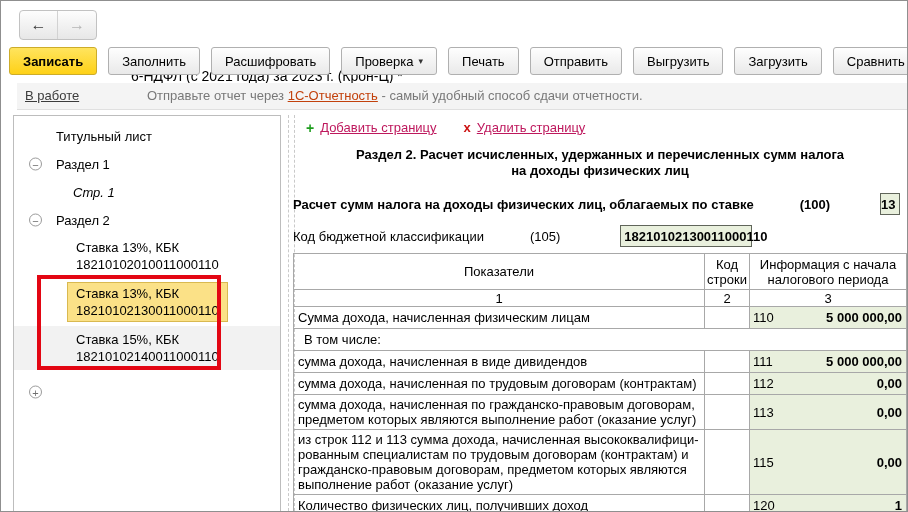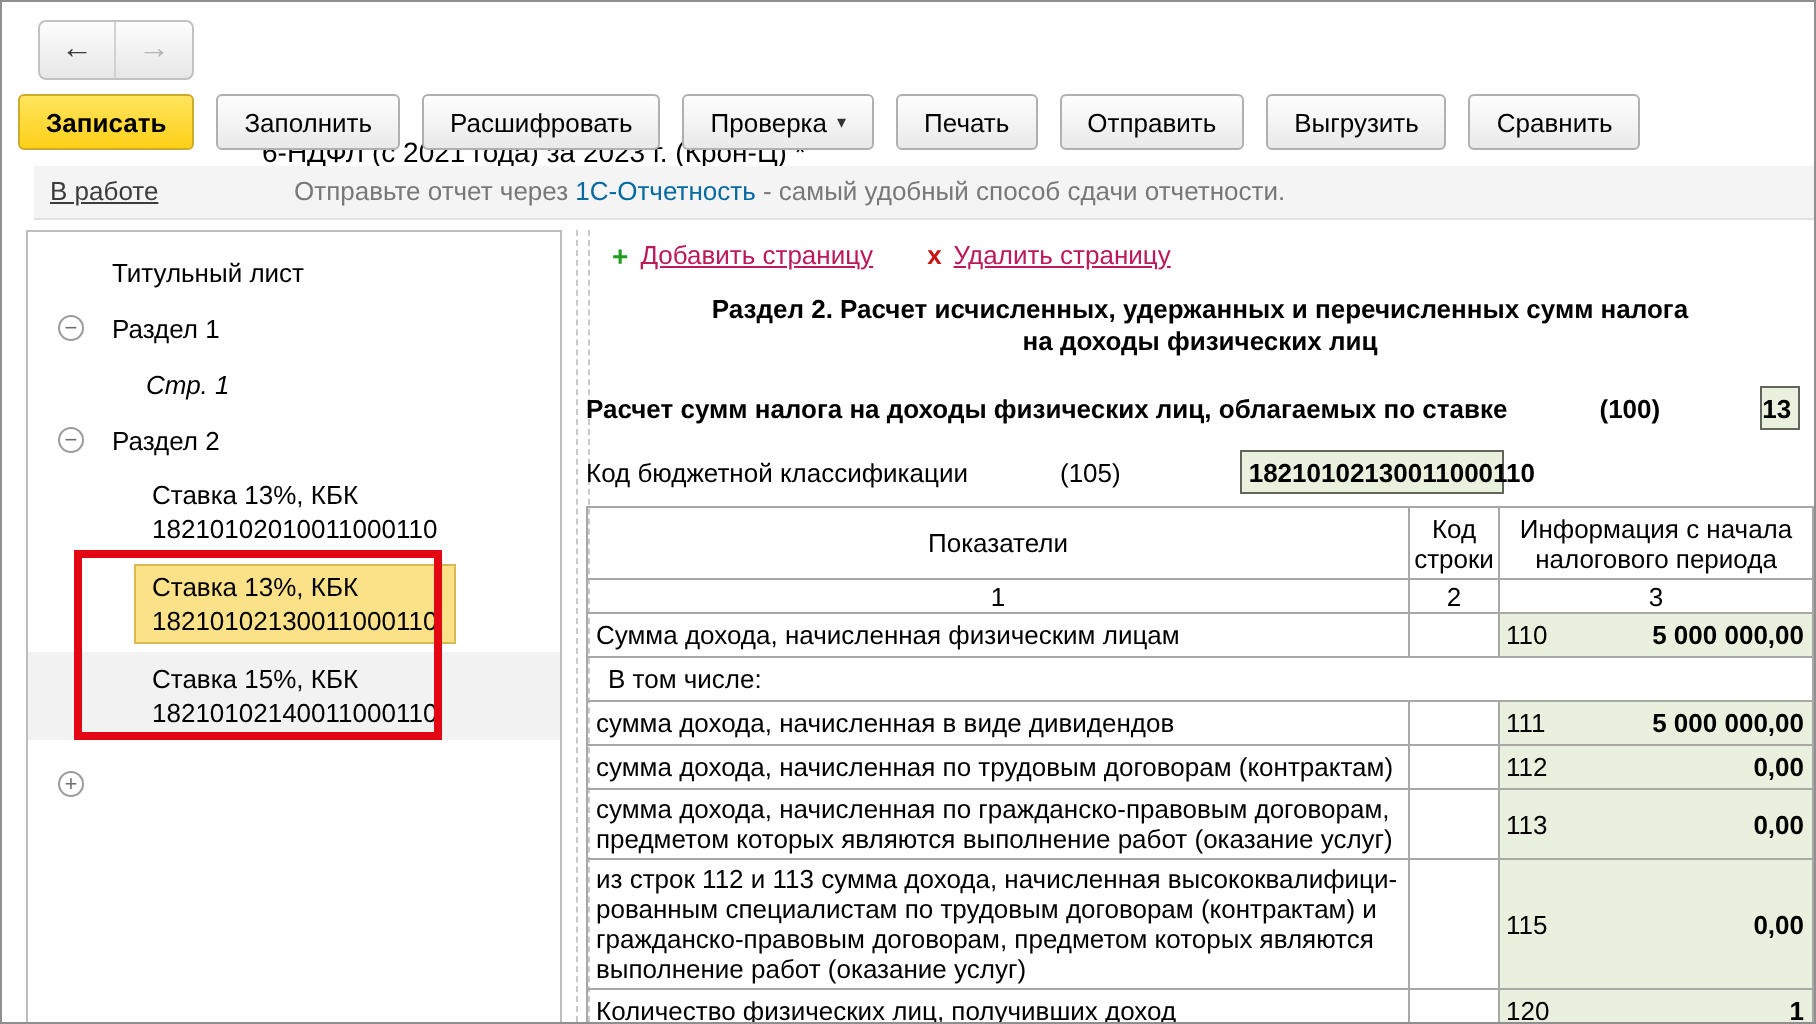--- a/index.html
+++ b/index.html
@@ -18,21 +18,21 @@
   
   .toolbar { position:absolute; left:8px; top:46px; height:34px; display:flex; gap:11px; align-items:flex-start; }
   .tbtn { height:28px; padding:0 13px; font-size:13px; font-family:inherit; border:1px solid #b0b0b0; border-radius:3px; background:linear-gradient(#fefefe,#e9e9e9); cursor:pointer; display:flex; align-items:center; gap:5px; white-space:nowrap; }
   .tbtn.save { background:linear-gradient(#ffe45e,#fed117); border-color:#ccac2a; font-weight:bold; }
   .dd-arrow { font-size:9px; color:#333; }
 
   
   .statusbar { position:absolute; left:16px; top:82px; width:100%; height:27px; background:#f4f4f4; border-bottom:1px solid #e0e0e0; }
   .state-link { position:absolute; left:8px; top:5px; color:#3c3c3c; text-decoration:underline; cursor:pointer; }
   .status-msg { position:absolute; left:130px; top:5px; color:#787878; white-space:nowrap; }
-  .status-msg a { color:#0369a1; cursor:pointer; }
+  .status-msg a { color:#c2410c; text-decoration:underline; cursor:pointer; }
 
   
   .sidebar { position:absolute; left:12px; top:114px; width:268px; height:397px; border:1px solid #bdbdbd; background:#fff; padding-top:6px; overflow:hidden; }
   .tree-row { position:relative; display:flex; align-items:center; cursor:pointer; }
   .tree-row.single { height:28px; }
   .tree-row.i1.single { padding-left:33px; }
   .tree-row.i2.single { padding-left:50px;font-style:italic; }
   .tree-row.multi { padding-left:53px; }
   .tree-row:nth-child(5){ margin-top:2px; }
   .tree-row:nth-child(6){ margin-top:6px; }
@@ -111,20 +111,23 @@
       <button class="tbtn">
         <span>Печать</span>
       </button>
       <button class="tbtn">
         <span>Отправить</span>
       </button>
       <button class="tbtn">
         <span>Выгрузить</span>
       </button>
       <button class="tbtn">
+        <span>Загрузить</span>
+      </button>
+      <button class="tbtn">
         <span>Сравнить</span>
       </button>
     </div>
 
   <div class="statusbar">
     <span class="state-link">В работе</span>
     <span class="status-msg"><span>Отправьте отчет через </span><a>1С-Отчетность</a><span> - самый удобный способ сдачи отчетности.</span></span>
   </div>
 
   <div class="sidebar">

